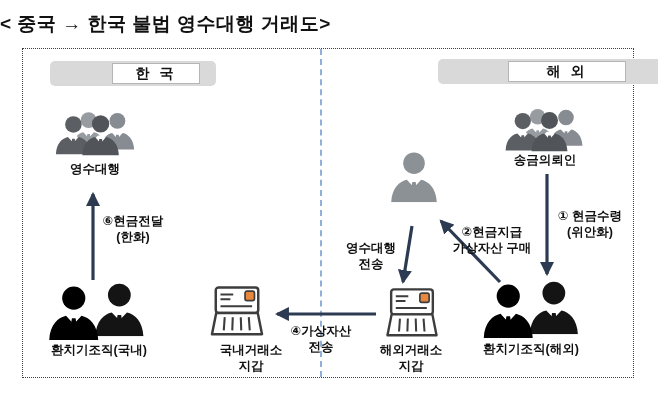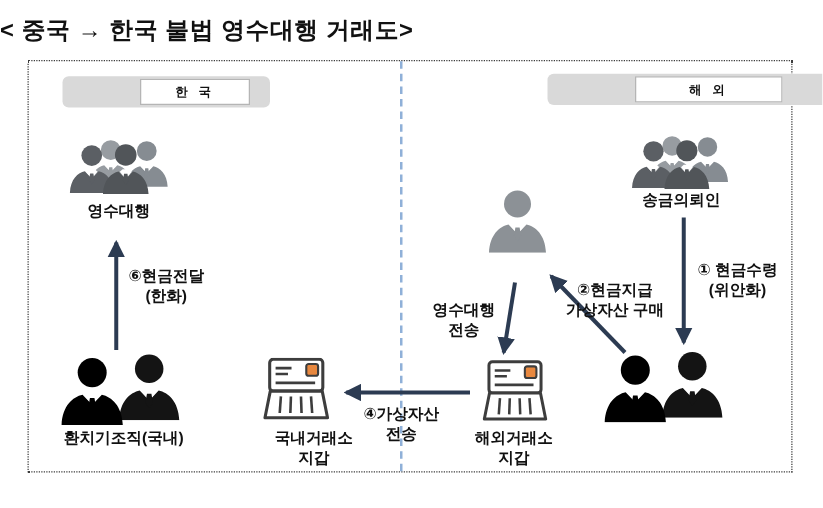--- a/index.html
+++ b/index.html
@@ -8,21 +8,21 @@
   .title{position:absolute;top:11px;left:0;width:100%;text-align:left;
          font-size:19px;font-weight:bold;letter-spacing:0.5px;}
   .outer-box{position:absolute;left:22px;top:48px;width:612px;height:330px;
              border:1.5px dotted #3c3c3c;box-sizing:border-box;}
   .divider{position:absolute;left:320px;top:49px;height:328px;width:0;
            border-left:2px dashed #8fb0d8;}
   .header-pill{position:absolute;height:25px;background:#d9d9d9;border-radius:5px;}
   .header-label{position:absolute;top:2px;height:21px;background:#ffffff;
                 border:1px solid #b5b5b5;box-sizing:border-box;
                 display:flex;align-items:center;justify-content:center;
-                font-size:10px;font-weight:bold;letter-spacing:3px;}
+                font-size:14px;font-weight:bold;letter-spacing:3px;}
   .pill-korea{left:50px;top:61px;width:166px;}
   .pill-korea .header-label{left:62px;width:88px;}
   .pill-overseas{left:438px;top:59px;width:240px;}
   .pill-overseas .header-label{left:70px;width:118px;}
   .icon{position:absolute;}
   .label{position:absolute;transform:translateX(-50%);text-align:center;
          font-weight:bold;font-size:12.5px;line-height:1.25;white-space:pre-line;}
   .arrows{position:absolute;left:0;top:0;width:658px;height:406px;}
   .arrows line{stroke:#2c3b52;stroke-width:3.2;}
 </style>
@@ -115,20 +115,21 @@
     <use href="#sym-person" x="0" y="3" width="60" height="57" style="color:#000000"></use>
   </svg>
 
   <div class="label" style="left:95px;top:162px">영수대행</div>
   <div class="label" style="left:99px;top:343px">환치기조직(국내)</div>
   <div class="label" style="left:251px;top:343px">국내거래소
 지갑</div>
   <div class="label" style="left:411px;top:343px">해외거래소
 지갑</div>
   <div class="label" style="left:545px;top:153px">송금의뢰인</div>
+  <div class="label" style="left:531px;top:342px">환치기조직(해외)</div>
 
   <div class="label" style="left:133px;top:214px">⑥현금전달
 (한화)</div>
   <div class="label" style="left:321px;top:324px">④가상자산
 전송</div>
   <div class="label" style="left:371px;top:241px">영수대행
 전송</div>
   <div class="label" style="left:492px;top:225px">②현금지급
 가상자산 구매</div>
   <div class="label" style="left:590px;top:209px">① 현금수령

